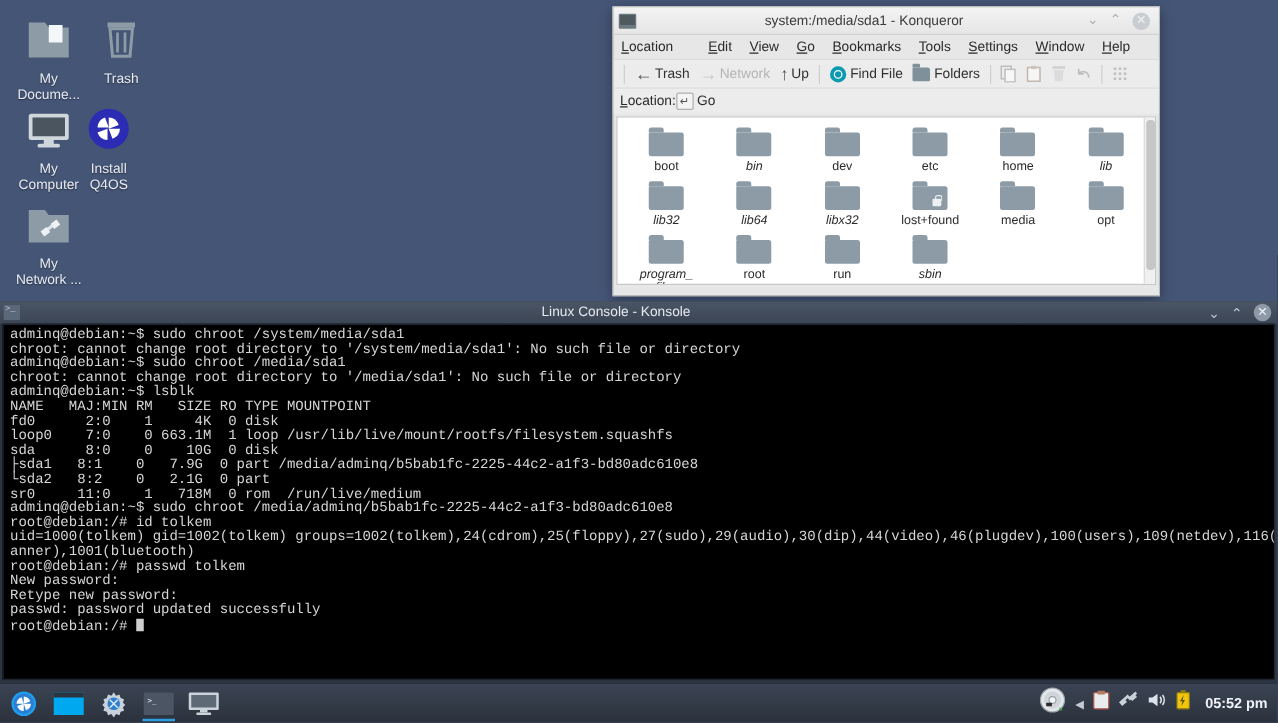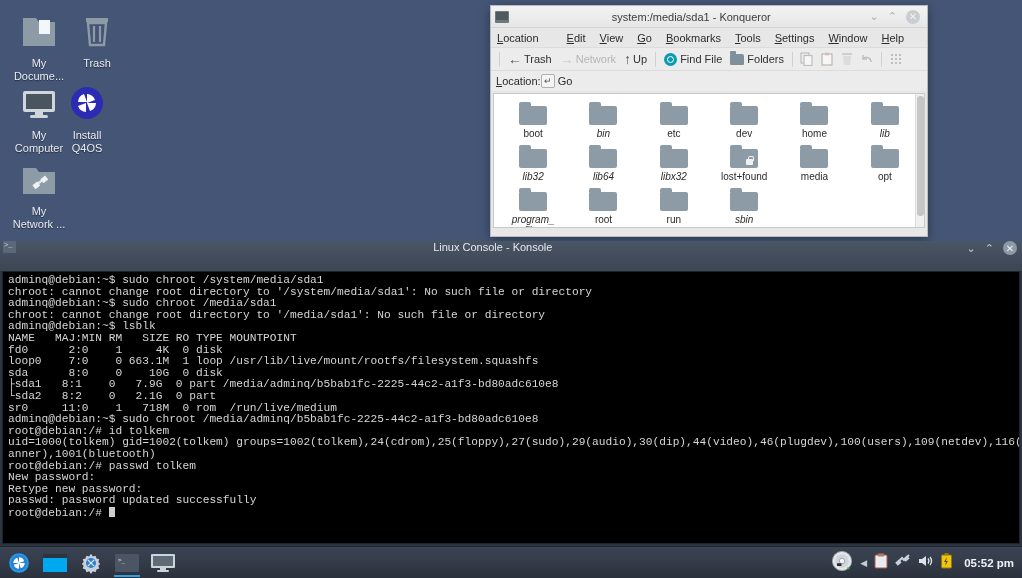--- a/index.html
+++ b/index.html
@@ -82,21 +82,21 @@
   .fbox .lock:before{content:"";position:absolute;left:1.5px;top:-3px;width:4px;height:4px;border:1px solid #eef1f3;border-bottom:none;border-radius:2px 2px 0 0;}
   .kq-scroll { position:absolute; right:0; top:0; width:9px; height:100%; background:#f0f0f0; border-left:1px solid #dcdcdc;}
   .kq-scroll i { position:absolute; top:2px; left:1px; width:7px; height:120px; background:#c6c6c6; border-radius:3px; display:block;}
   .kq-status { height:6px; background:#e7e7e7; flex:none; }
 
   
   #konsole {
     position:absolute; left:0; top:241px; width:1022px; height:305px;
     background:#2c3440; display:flex; flex-direction:column;
   }
-  .ks-title { height:30px; background:linear-gradient(#4a5565,#3b4554); display:flex; align-items:flex-start; padding:0 3px; flex:none;}
+  .ks-title { height:18px; background:linear-gradient(#4a5565,#3b4554); display:flex; align-items:center; padding:0 3px; flex:none;}
   .ks-ticon{width:13px;height:12px;background:#5b6879;border-radius:1px;position:relative;margin-right:3px;}
   .ks-ticon:after{content:">_";position:absolute;left:1px;top:0px;font-size:7px;color:#cdd5df;font-family:"Liberation Mono",monospace;}
   .ks-ttext{flex:1;text-align:center;font-size:11px;color:#e3e8ee;}
   .ks-wbtns{display:flex;align-items:center;gap:9px;padding-right:2px;}
   .ks-wbtn{font-size:11px;color:#c4ccd6;}
   .ks-wbtn.close{width:14px;height:14px;border-radius:50%;background:#8e99a8;color:#eef2f6;display:flex;align-items:center;justify-content:center;font-size:10px;}
   .ks-body { flex:1; background:#000; margin:0 2px 2px 2px; border:1px solid #1c2430; overflow:hidden; position:relative; }
   .ks-text {
     font-family:"Liberation Mono","DejaVu Sans Mono",monospace;
     font-size:11.2px; line-height:11.6px; color:#d6d6d6; white-space:pre;
@@ -294,27 +294,27 @@
         <div class="fitem link">
           <div class="fglyph">
             <div class="fbox"></div>
           </div>
           <div class="flabel" style="white-space: pre-line;">bin</div>
         </div>
         <div class="fitem">
           <div class="fglyph">
             <div class="fbox"></div>
           </div>
+          <div class="flabel" style="white-space: pre-line;">dev</div>
+        </div>
+        <div class="fitem">
+          <div class="fglyph">
+            <div class="fbox"></div>
+          </div>
           <div class="flabel" style="white-space: pre-line;">etc</div>
-        </div>
-        <div class="fitem">
-          <div class="fglyph">
-            <div class="fbox"></div>
-          </div>
-          <div class="flabel" style="white-space: pre-line;">dev</div>
         </div>
         <div class="fitem">
           <div class="fglyph">
             <div class="fbox"></div>
           </div>
           <div class="flabel" style="white-space: pre-line;">home</div>
         </div>
         <div class="fitem link">
           <div class="fglyph">
             <div class="fbox"></div>

